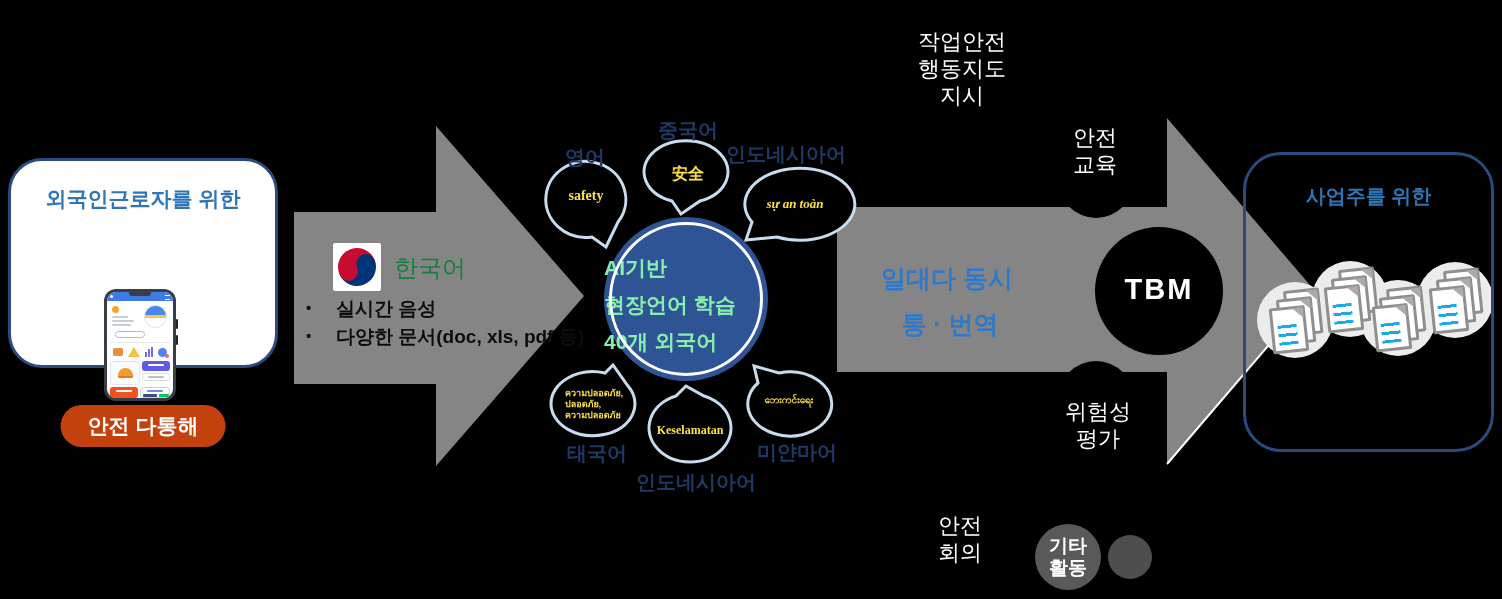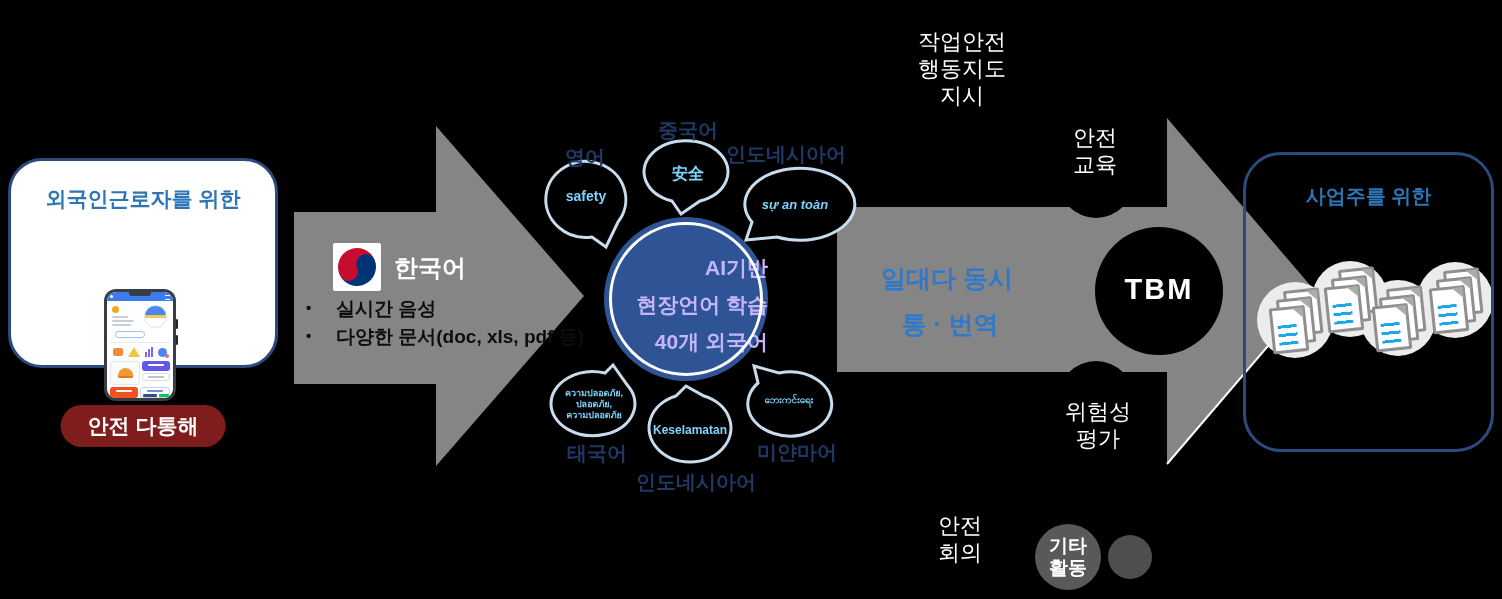--- a/index.html
+++ b/index.html
@@ -10,21 +10,21 @@
   .abs{position:absolute;}
 
   
   .left-panel{
     left:8px;top:158px;width:270px;height:210px;background:#fff;
     border:3px solid #2B4A7E;border-radius:34px;box-sizing:border-box;
   }
   .lp-title{left:0;right:0;top:24px;font-size:21px;font-weight:bold;color:#2E75B6;text-align:center;}
   .lp-sub{left:0;right:0;top:52px;font-size:22px;font-weight:bold;color:#141414;text-align:center;line-height:30px;}
   .lp-badge{
-    left:50%;transform:translateX(-50%);top:244px;background:#7f1d1d;color:#fff;
+    left:50%;transform:translateX(-50%);top:244px;background:#c2410c;color:#fff;
     font-size:21px;font-weight:bold;padding:7px 27px;border-radius:22px;white-space:nowrap;
   }
 
   
   .phone{left:93px;top:128px;width:72px;height:112px;background:#383E46;border-radius:12px;padding:3px;box-sizing:border-box;}
   .phone-btn{right:-2px;width:2px;height:10px;background:#22262b;border-radius:1px;}
   .screen{position:relative;width:100%;height:100%;background:#fff;border-radius:9px;overflow:hidden;}
   .notch{left:50%;transform:translateX(-50%);top:0;width:22px;height:4px;background:#383E46;border-radius:0 0 3px 3px;z-index:3;}
   .ph-header{left:0;right:0;top:0;height:9px;background:#3E7BEA;}
   .ph-dot{left:3px;top:3px;width:3px;height:3px;border-radius:50%;background:#fff;}
@@ -58,32 +58,32 @@
   .wbtn i{background:#6b8ed6;margin-top:2px;}
   .ph-foot{right:4px;bottom:1px;display:flex;gap:2px;align-items:center;}
   .ph-foot i{display:block;height:3px;border-radius:1px;}
 
   
   .flag{left:333px;top:243px;width:48px;height:48px;background:#fff;border-radius:2px;display:flex;align-items:center;justify-content:center;}
   .taegeuk{width:38px;height:38px;border-radius:50%;background:linear-gradient(#C60C30 50%, #003478 50%);transform:rotate(-24deg);position:relative;overflow:hidden;}
   .taegeuk::before{content:'';position:absolute;left:0;top:25%;width:50%;height:50%;border-radius:50%;background:#C60C30;}
   .taegeuk::after{content:'';position:absolute;right:0;top:25%;width:50%;height:50%;border-radius:50%;background:#003478;}
 
-  .lang-korean{left:394px;top:252px;font-size:24px;font-weight:bold;color:#ffffff;}
+  .lang-korean{left:394px;top:252px;font-size:24px;font-weight:normal;color:#15803d;}
   .bullets{left:306px;top:294px;font-size:19px;font-weight:bold;color:#0d0d0d;line-height:27px;white-space:nowrap;}
   .bullets .dot{display:inline-block;width:30px;text-align:left;font-size:15px;vertical-align:2px;}
 
   
   .core{left:604px;top:217px;width:164px;height:164px;border-radius:50%;background:#2F5496;}
   .core::after{content:'';position:absolute;inset:5px;border:3px solid #fff;border-radius:50%;}
-  .core-text{left:0;right:0;top:32px;color:#c4b5fd;font-weight:bold;font-size:21px;line-height:37px;text-align:right;position:absolute;}
+  .core-text{left:0;right:0;top:32px;color:#86efac;font-weight:bold;font-size:21px;line-height:37px;text-align:left;position:absolute;}
 
   
   .bub-label{font-size:20px;font-weight:bold;color:#1F3864;text-align:center;white-space:nowrap;transform:translateX(-50%);}
-  .bub-text{color:#7dd3fc;font-weight:bold;text-align:center;white-space:nowrap;transform:translate(-50%,-50%);}
+  .bub-text{color:#fde047;font-weight:bold;white-space:nowrap;transform:translate(-50%,-50%);font-family:Liberation Serif, serif;}
 
   
   .out-line{color:#2E79CB;font-weight:bold;font-size:25px;white-space:nowrap;transform:translateX(-50%);}
   .tbm-label{left:1159px;top:291px;transform:translate(-50%,-54%);color:#fff;font-size:29px;font-weight:bold;letter-spacing:2px;z-index:4;}
 
   
   .act{color:#fff;font-weight:normal;font-size:22px;line-height:27px;text-align:center;transform:translateX(-50%);white-space:nowrap;}
   .etc-circle{left:1035px;top:524px;width:66px;height:66px;border-radius:50%;background:#595959;color:#fff;
     font-size:19px;font-weight:bold;line-height:22px;text-align:center;display:flex;align-items:center;justify-content:center;z-index:3;}
   .etc-small{left:1108px;top:535px;width:44px;height:44px;border-radius:50%;background:#4E4E4E;z-index:3;}

